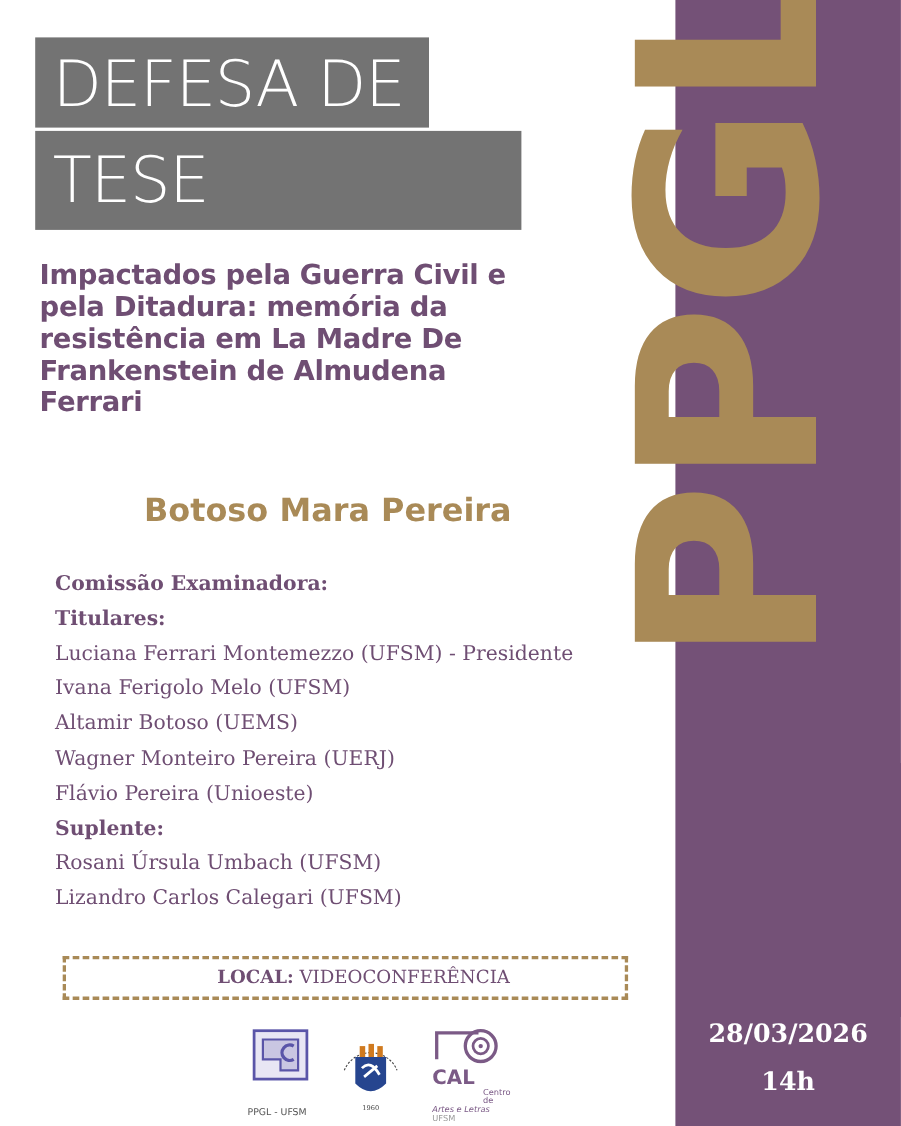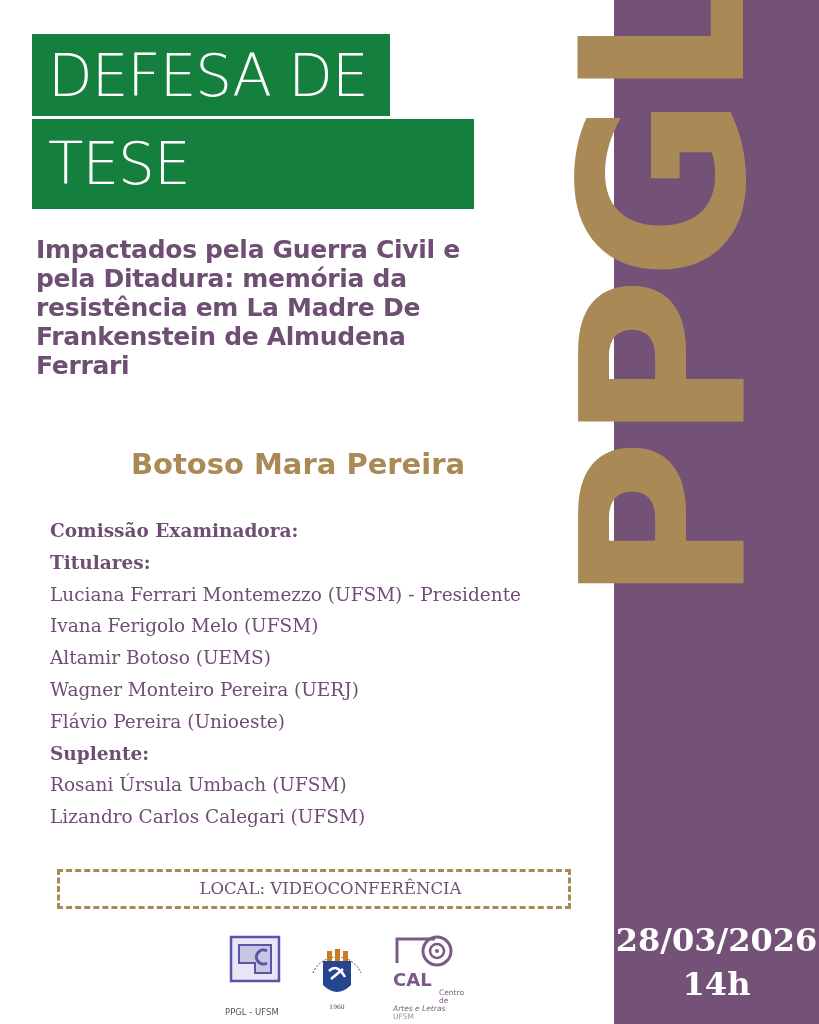--- a/index.html
+++ b/index.html
@@ -1,32 +1,32 @@
 <!DOCTYPE html>
 <html><head>
 <meta charset="utf-8">
 <style>
   html, body { margin:0; padding:0; }
   body { width:819px; height:1024px; position:relative; overflow:hidden; background:#ffffff; font-family:"DejaVu Sans", sans-serif; }
   .panel { position:absolute; left:614px; top:0; width:205px; height:1024px; background:#745177; }
   .ppgl { position:absolute; left:582px; top:604px; width:576px; height:166px; transform-origin:0 0; transform:rotate(-90deg); }
   .ppgl span { display:block; font-family:"DejaVu Sans", sans-serif; font-weight:bold; font-size:226px; line-height:166px; height:166px; color:#a98a57; letter-spacing:-4px; white-space:nowrap; overflow:visible; }
-  .title-box { position:absolute; background:#15803d; color:#ffffff; font-family:"DejaVu Sans", sans-serif; font-weight:normal; }
+  .title-box { position:absolute; background:#737373; color:#ffffff; font-family:"DejaVu Sans", sans-serif; font-weight:normal; }
   .tb1 { left:32px; top:34px; width:358px; height:82px; }
   .tb2 { left:32px; top:119px; width:442px; height:90px;text-align:right; }
   .title-box span { position:absolute; left:16px; font-size:58px; letter-spacing:-1px; line-height:1; font-family:"DejaVu Sans", sans-serif; font-weight:200; }
   .tb1 span { top:13px; }
   .tb2 span { top:16px; }
   .thesis { position:absolute; left:36px; top:235px; width:520px; color:#6f4e73; font-family:"DejaVu Sans", sans-serif; font-weight:bold; font-size:25px; line-height:29px; letter-spacing:-0.3px; }
   .author { position:absolute; left:0; width:596px; top:447px; text-align:center; color:#a98a57; font-family:"DejaVu Sans", sans-serif; font-weight:bold; font-size:29px; }
   .committee { position:absolute; left:50px; top:515px; color:#6f4e73; font-family:"DejaVu Serif", serif; font-size:18.5px; line-height:31.8px; }
   .committee .hd { font-weight:bold; }
   .local { position:absolute; left:57px; top:869px; width:514px; height:40px; border:3px dashed #a98a57; box-sizing:border-box; text-align:center; font-family:"DejaVu Serif", serif; font-size:16.5px; line-height:34px; color:#6f4e73; }
-  .local b { font-weight:normal;margin-left:33px; }
-  .date { position:absolute; left:614px; width:205px; top:918px; text-align:center; color:#ffffff; font-family:"DejaVu Serif", serif; font-weight:bold; font-size:32px; line-height:44px; }
+  .local b { font-weight:bold;margin-left:33px; }
+  .date { position:absolute; left:614px; width:205px; top:918px; text-align:center; color:#ffffff; font-family:"DejaVu Serif", serif; font-weight:bold; font-size:23px; line-height:44px; }
   .logos { position:absolute; top:933px; left:225px; width:240px; height:82px; }
   .logo { position:absolute; top:0; }
   .logo .lbl { font-family:"DejaVu Sans", sans-serif; font-size:8.5px; color:#555; }
 </style>
 </head>
 <body>
 
 <div class="panel"></div>
 
 <div class="ppgl">

